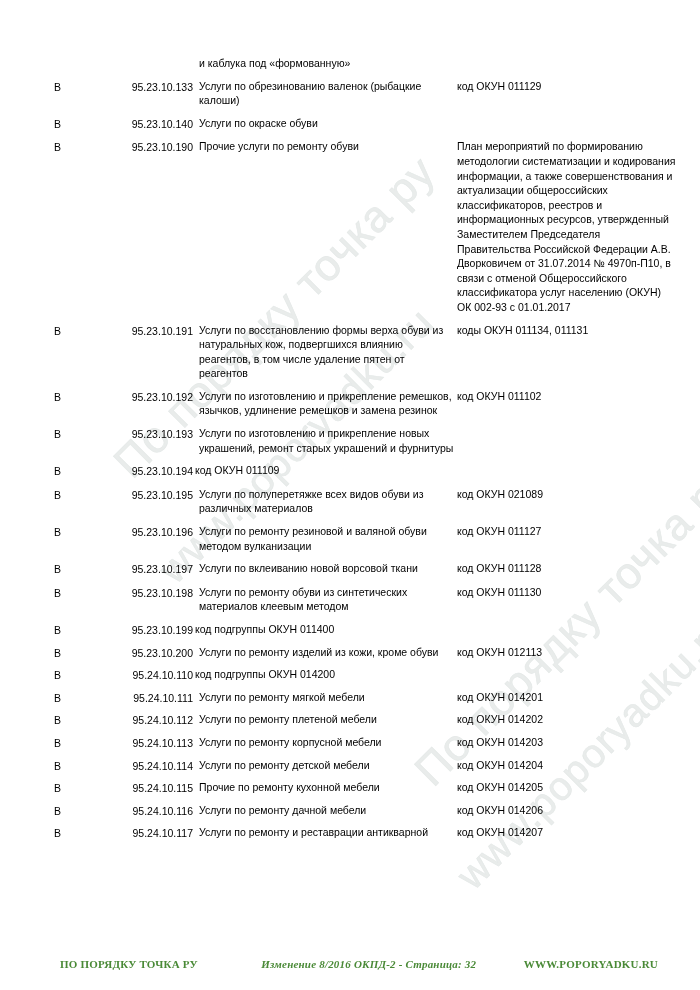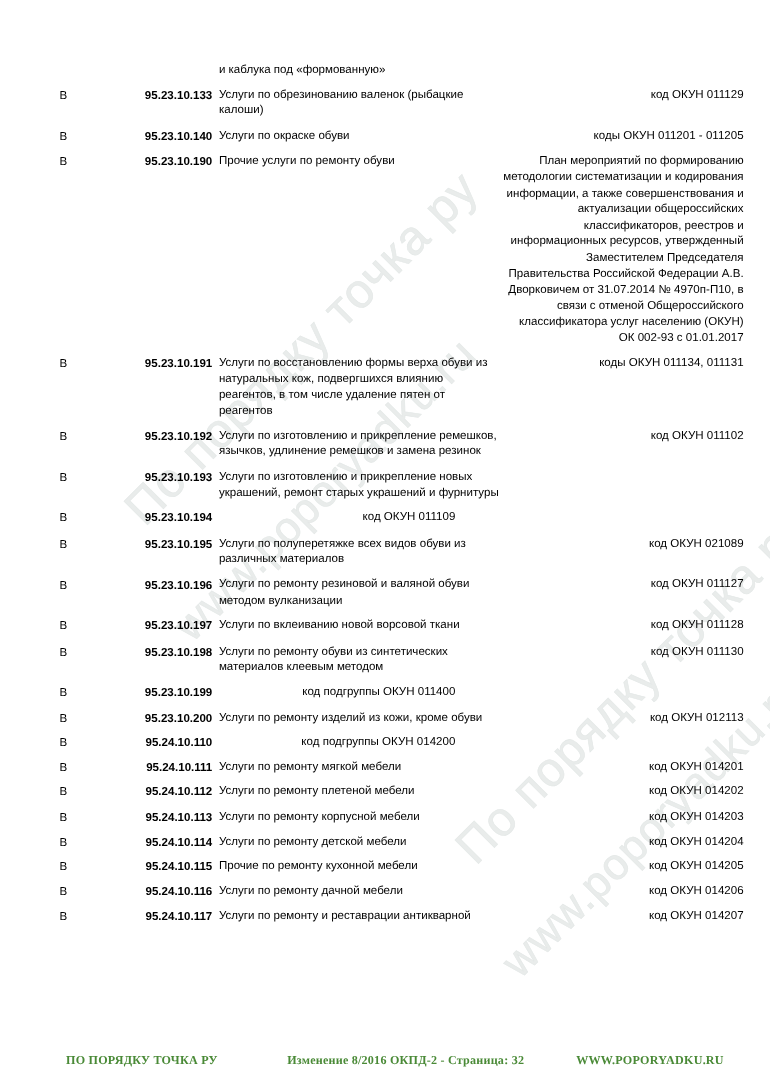--- a/index.html
+++ b/index.html
@@ -91,40 +91,39 @@
     padding-top: 1px;
   }
   .cell-code {
     width: 78px;
     flex: 0 0 78px;
     text-align: right;
     font-size: 10.5px;
     line-height: 14.6px;
     padding-top: 1px;
     white-space: nowrap;
-    font-weight: bold;
   }
   .cell-name {
     flex: 0 0 262px;
     width: 262px;
     padding-left: 6px;
     box-sizing: border-box;
     font-size: 10.5px;
     line-height: 14.6px;
     text-align: left;
   }
   .cell-note {
     flex: 0 0 221px;
     width: 221px;
     box-sizing: border-box;
     padding-left: 2px;
     padding-right: 0px;
     font-size: 10.5px;
     line-height: 14.6px;
-    text-align: right;
+    text-align: left;
   }
 
   .row-spacer { height: 8px; }
   .row-spacer-sm { height: 7px; }
 
   
   .row-cont .cell-flag,
   .row-cont .cell-code { visibility: hidden; }
 
   
@@ -138,21 +137,21 @@
     align-items: baseline;
     box-sizing: border-box;
     padding: 0 42px 0 60px;
     font-family: "Liberation Serif", serif;
     font-weight: bold;
     font-size: 11px;
     color: #4a8a37;
     letter-spacing: 0.2px;
     z-index: 2;
   }
-  #footer .f-mid { margin-left: 34px; }
+  #footer .f-mid { margin-left: 34px; font-style: italic; }
   #footer .f-right { margin-left: 18px; }
 </style>
 </head>
 <body>
 
 <div id="watermark-layer">
   <div class="wm wm-a1">По порядку точка ру</div>
   <div class="wm wm-a2">www.poporyadku.ru</div>
   <div class="wm wm-b1">По порядку точка ру</div>
   <div class="wm wm-b2">www.poporyadku.ru</div>
@@ -173,21 +172,20 @@
         <div class="cell-flag">В</div>
         <div class="cell-code">95.23.10.133</div>
         <div class="cell-name">Услуги по обрезинованию валенок (рыбацкие калоши)</div>
         <div class="cell-note">код ОКУН 011129</div>
       </div>
       <div class="row-spacer"></div>
       <div class="row">
         <div class="cell-flag">В</div>
         <div class="cell-code">95.23.10.140</div>
         <div class="cell-name">Услуги по окраске обуви</div>
-        <div class="cell-note">коды ОКУН 011201 - 011205</div>
       </div>
       <div class="row-spacer"></div>
       <div class="row">
         <div class="cell-flag">В</div>
         <div class="cell-code">95.23.10.190</div>
         <div class="cell-name">Прочие услуги по ремонту обуви</div>
         <div class="cell-note">План мероприятий по формированию методологии систематизации и кодирования информации, а также совершенствования и актуализации общероссийских классификаторов, реестров и информационных ресурсов, утвержденный Заместителем Председателя Правительства Российской Федерации А.В. Дворковичем от 31.07.2014 № 4970п-П10, в связи с отменой Общероссийского классификатора услуг населению (ОКУН) ОК 002-93 с 01.01.2017</div>
       </div>
       <div class="row-spacer"></div>
       <div class="row">

